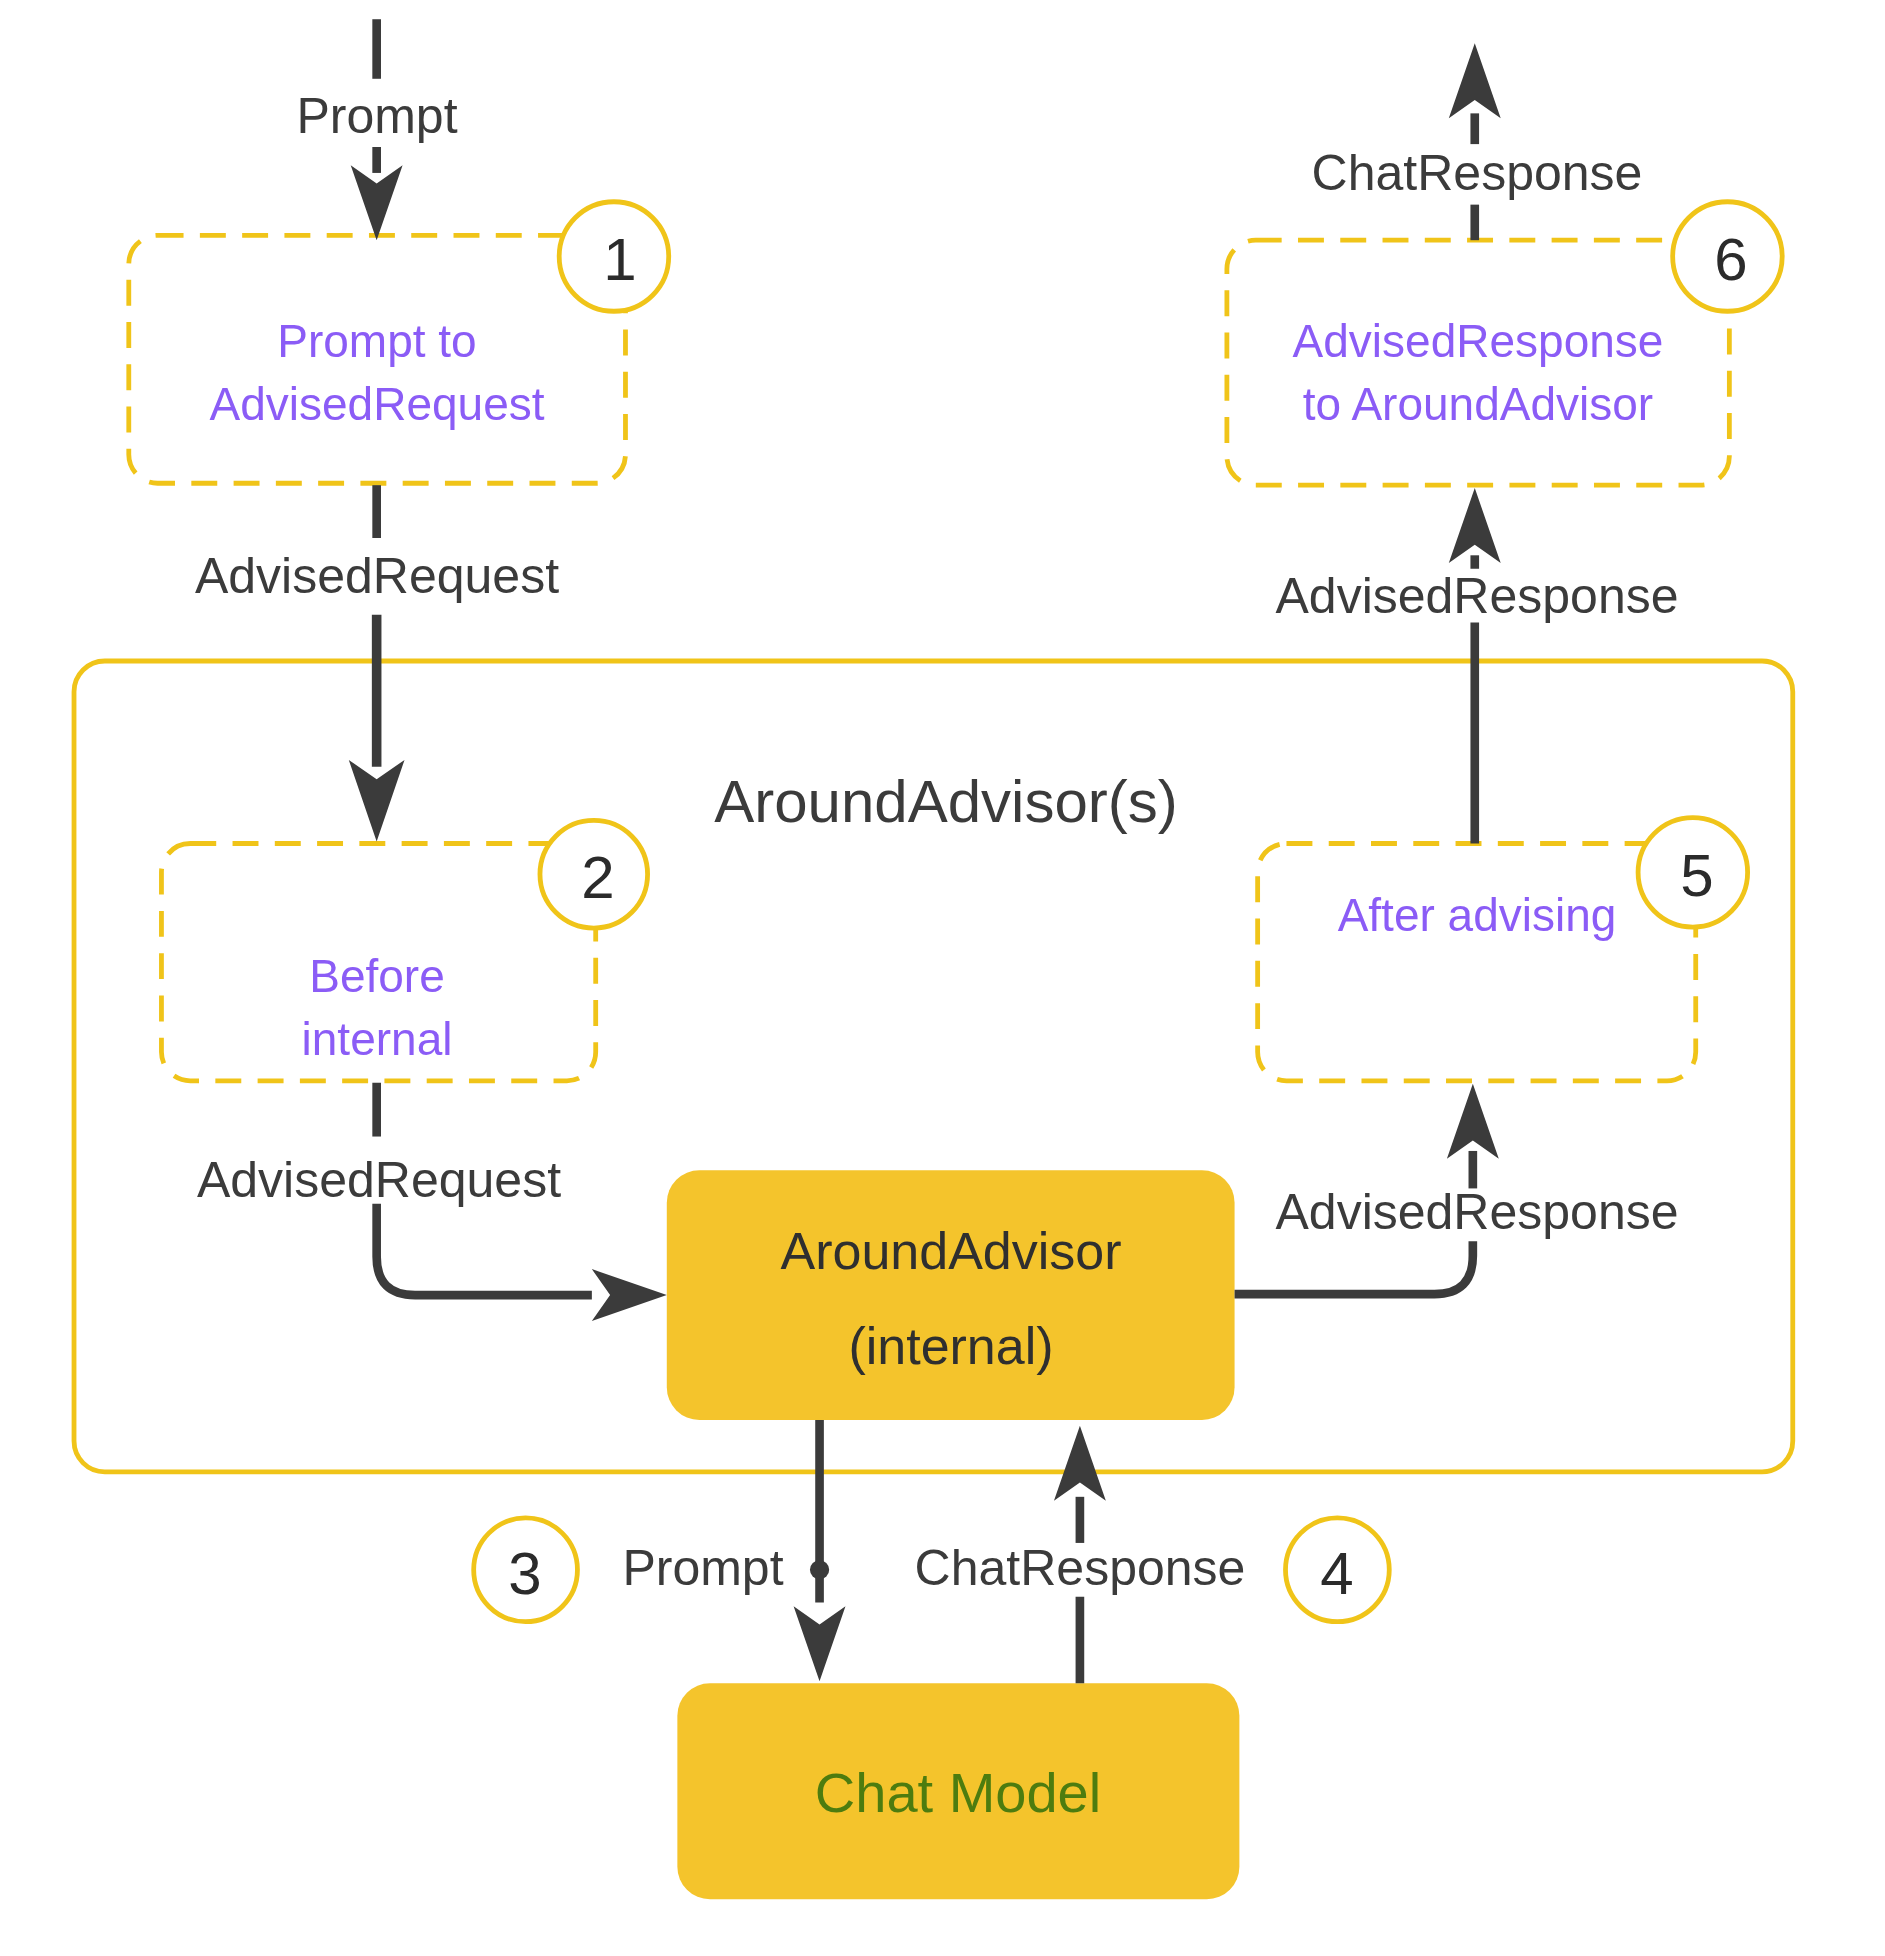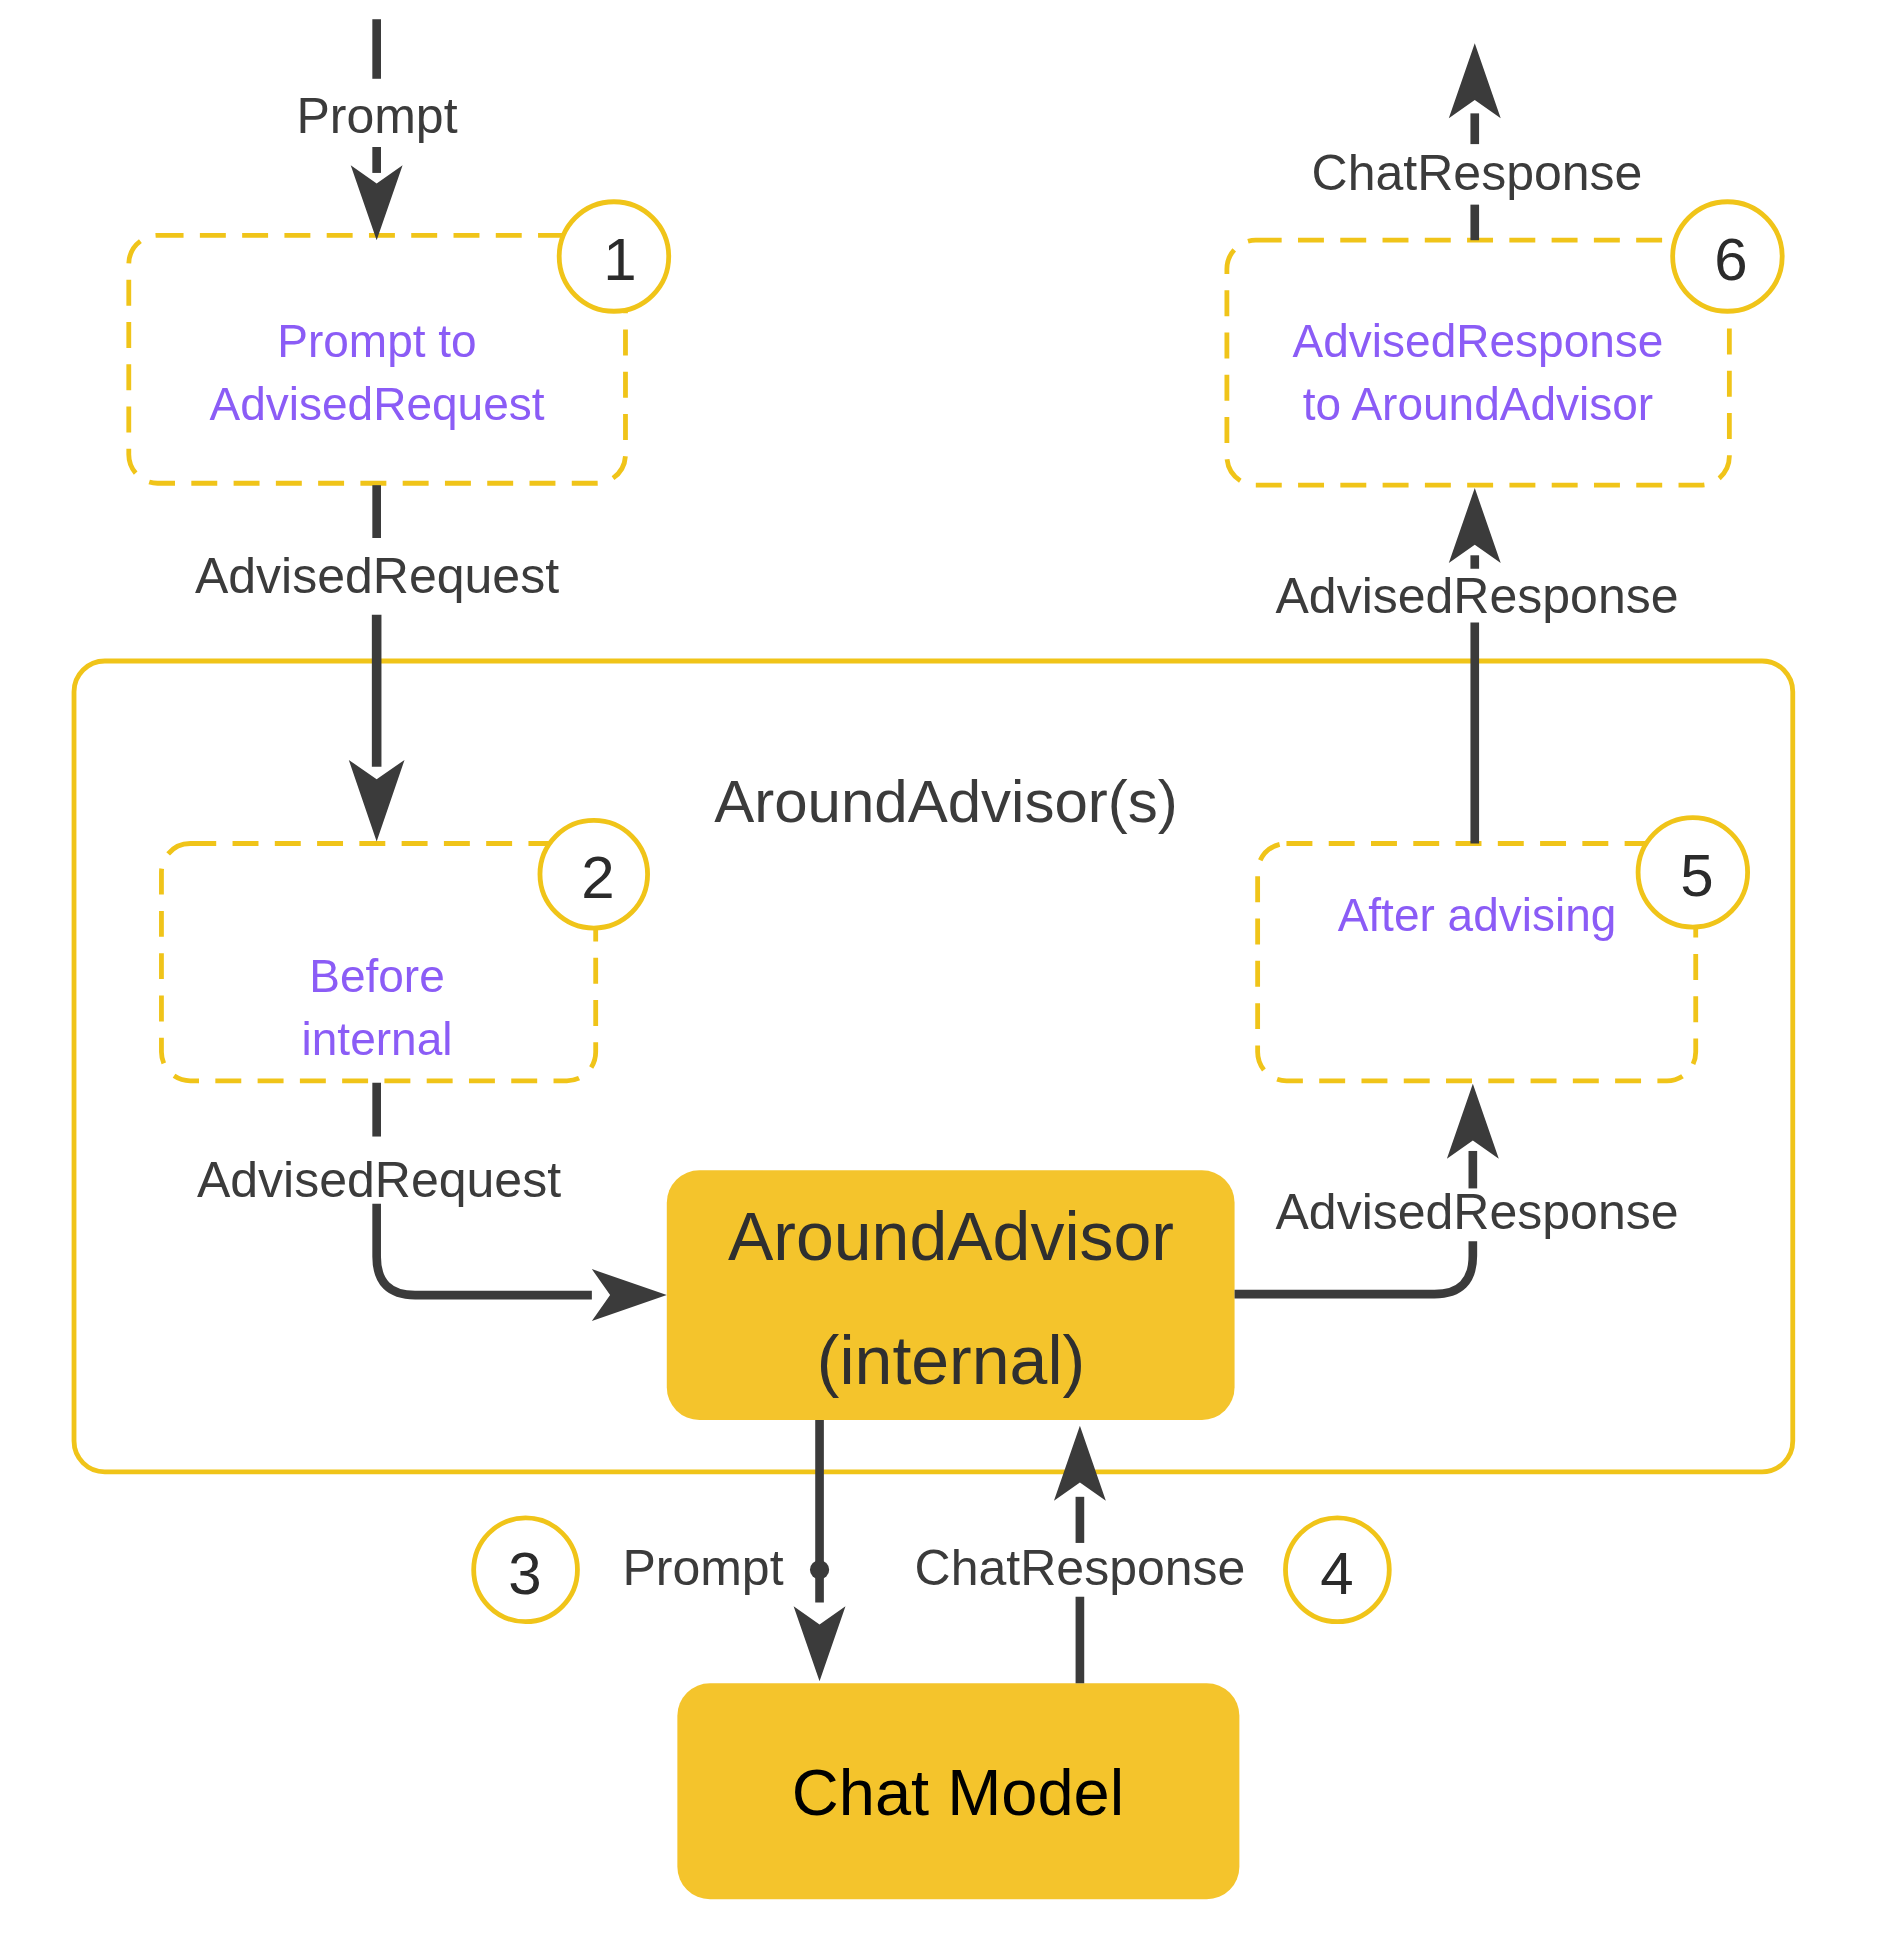--- a/index.html
+++ b/index.html
@@ -39,22 +39,22 @@
   .box-text{
     position:absolute;
     transform:translate(-50%,-50%);
     font-size:46px;
     line-height:1.38;
     text-align:center;
     color:#8b5cf6;
     white-space:nowrap;
   }
   .container-title{font-size:60px;}
-  .internal-text{font-size:68px;line-height:1.82;color:#2f2f2f;}
-  .chat-model-text{font-size:65px;font-weight:500;color:#000000;}
+  .internal-text{font-size:52px;line-height:1.82;color:#2f2f2f;}
+  .chat-model-text{font-size:56px;font-weight:500;color:#4d7c0f;}
   .circle-num{
     position:absolute;
     transform:translate(-50%,-50%);
     font-size:60px;
     color:#2b2b2b;
   }
 </style>
 </head>
 <body>
 

